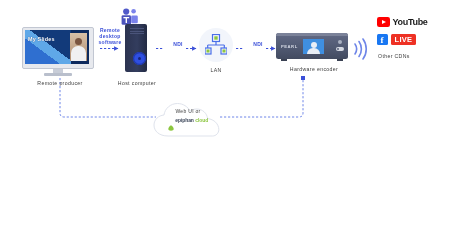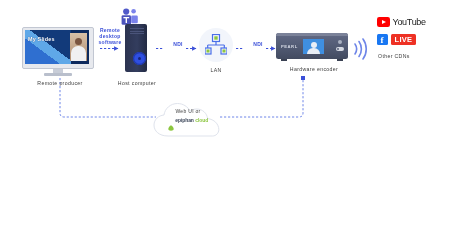--- a/index.html
+++ b/index.html
@@ -184,21 +184,21 @@
   .yt-play {
     width: 13px; height: 9.5px; background:#ff0000; border-radius:2.2px;
     position:relative;
   }
   .yt-play:after{
     content:''; position:absolute; left:5px; top:2.6px;
     border-left:4px solid #fff;
     border-top:2.2px solid transparent;
     border-bottom:2.2px solid transparent;
   }
-  .yt-word { font-size:9px; font-weight:normal; color:#1a1a1a; letter-spacing:-0.3px; }
+  .yt-word { font-size:9px; font-weight:bold; color:#1a1a1a; letter-spacing:-0.3px; }
   .fb-badge { display:flex; align-items:center; gap:2.5px; margin-top:7px; }
   .fb-square {
     width:11px;height:11px;background:#1877f2;border-radius:1.5px;position:relative;
   }
   .fb-f {
     position:absolute; left:3.6px; top:0.6px;
     font-size:9px; font-weight:bold; color:#fff; line-height:11px;
     font-family:"Liberation Serif", serif;
   }
   .live-chip {

